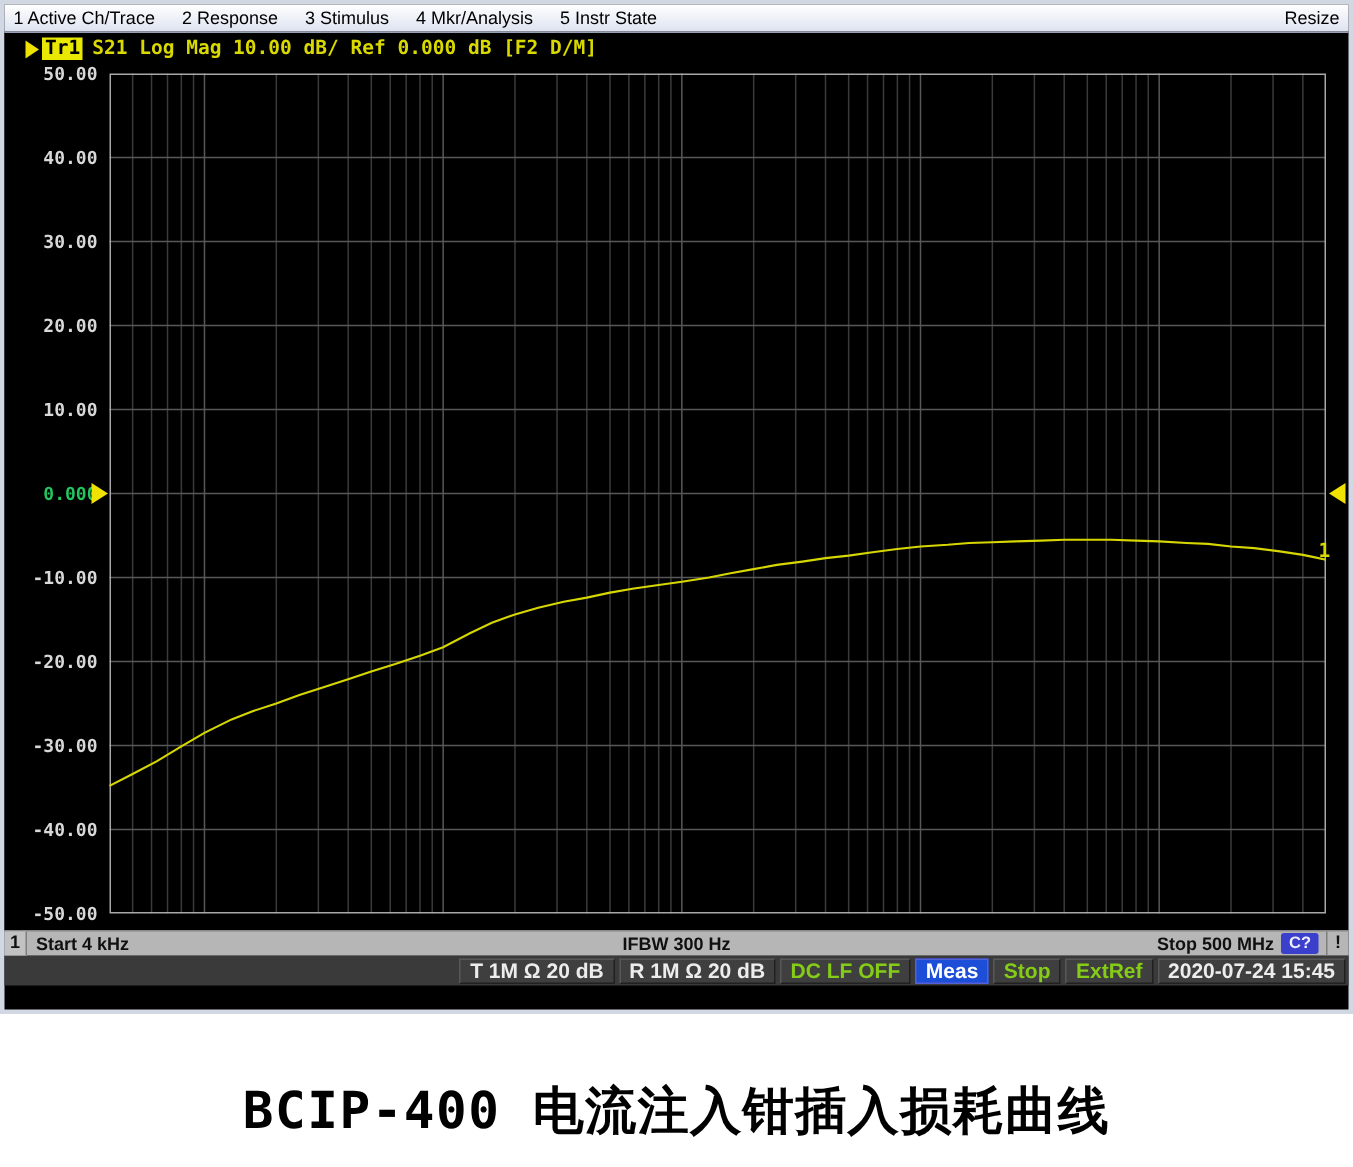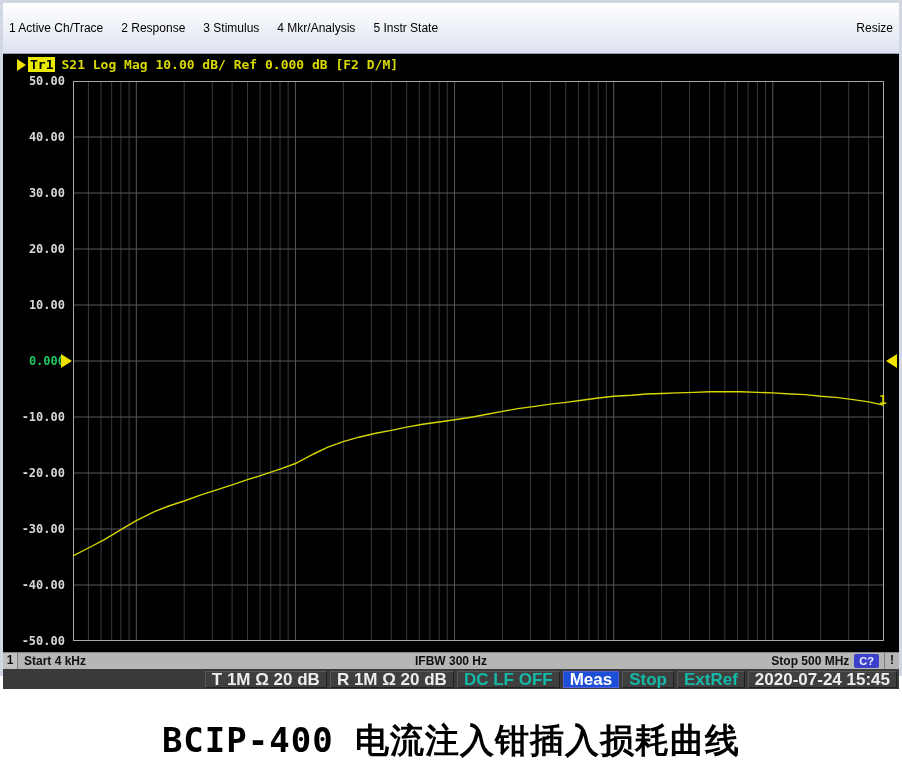--- a/index.html
+++ b/index.html
@@ -6,21 +6,21 @@
   .page{position:relative;width:902px;height:778px;background:#ffffff;overflow:hidden;
         font-family:"Liberation Sans",sans-serif;}
   .window{position:absolute;left:0;top:0;width:902px;height:676px;box-sizing:border-box;
           border:3px solid #d2d7e4;background:#000;}
   
   .titlebar{height:18px;background:linear-gradient(to bottom,#4a5ed2 0%,#2b3cb4 45%,#15218e 100%);
             color:#fff;font-size:12px;font-weight:600;line-height:18px;padding-left:5px;}
   
   .menubar{height:18px;background:linear-gradient(to bottom,#ffffff,#dde3f0);
            border-bottom:1px solid #98a0b4;display:flex;align-items:center;
-           font-size:12px;color:#000;padding:16px 6px;}
+           font-size:12px;color:#000;padding:0 6px;}
   .menu-items{display:flex;gap:18px;white-space:nowrap;}
   .menu-item{cursor:default;}
   .menu-right{margin-left:auto;}
   
   .screen{position:relative;width:788px;height:598px;background:#000;
           font-family:"DejaVu Sans Mono",monospace;}
   .tracebar{position:absolute;left:14px;top:3px;display:flex;align-items:center;
             font-size:13px;font-weight:bold;color:#d9d900;white-space:pre;}
   .tri-right{width:0;height:0;border-top:6px solid transparent;border-bottom:6px solid transparent;
              border-left:9px solid #f0e200;}
@@ -40,25 +40,25 @@
   .chnum{width:14px;text-align:center;border-right:1px solid #7f7f7f;background:#c2c2c2;
          height:100%;line-height:15px;}
   .chstart{margin-left:6px;}
   .chifbw{position:absolute;left:50%;transform:translateX(-50%);}
   .chright{margin-left:auto;display:flex;align-items:center;height:100%;}
   .badge{background:#3a3fcc;color:#eef;padding:0 5px;margin:0 5px;border-radius:2px;
          font-size:11px;line-height:14px;}
   .alert{border-left:1px solid #7f7f7f;width:14px;text-align:center;height:100%;line-height:15px;}
   
   .instbar{height:20px;background:#3a3a3a;display:flex;justify-content:flex-end;align-items:center;
-           gap:3px;padding-right:2px;font-size:17px;font-weight:bold;text-align:right;}
+           gap:3px;padding-right:2px;font-size:14px;font-weight:bold;text-align:right;}
   .seg{border:1px solid #585858;border-bottom-color:#202020;border-right-color:#202020;
        background:#3f3f3f;padding:0 6px;line-height:15px;white-space:nowrap;}
   .seg.on{color:#ededed;}
-  .seg.dim{color:#14b8a6;}
+  .seg.dim{color:#84cc16;}
   .seg.active{background:#1d4ed8;border-color:#5560d8;color:#fff;}
   
   .caption{position:absolute;left:0;top:676px;width:902px;text-align:center;padding-top:42px;
            font-size:34px;font-weight:bold;color:#000;
            font-family:"DejaVu Sans Mono","Liberation Sans",sans-serif;letter-spacing:1px;}
 </style>
 </head>
 <body>
 
 <div class="page">

